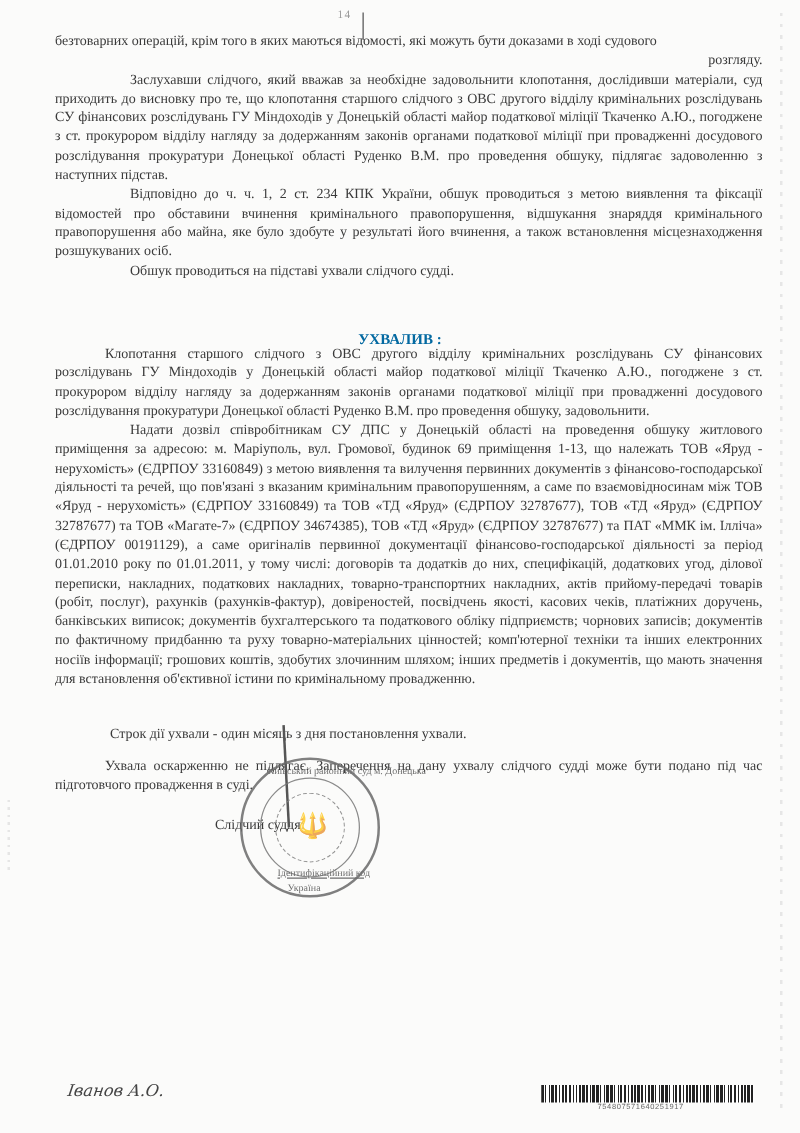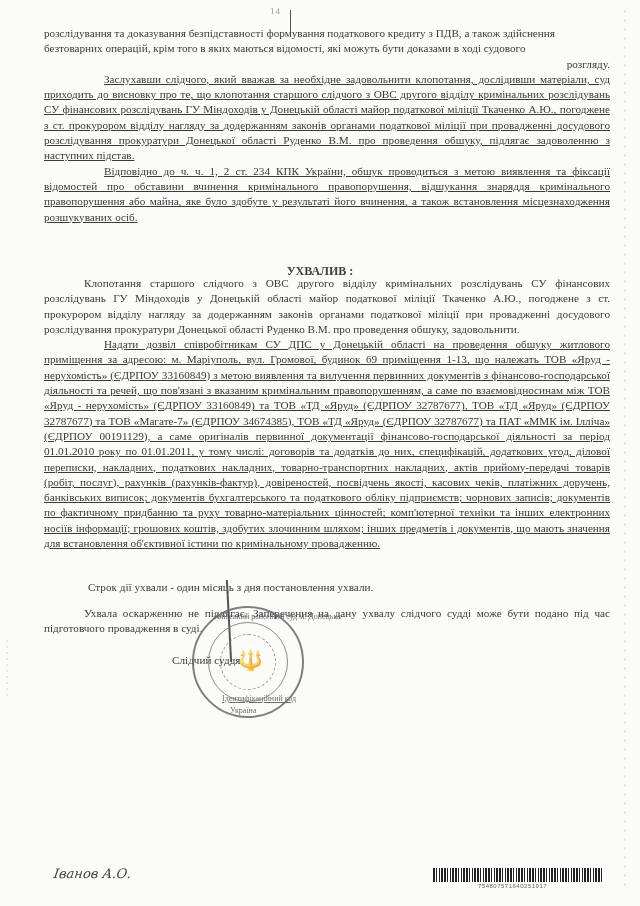--- a/index.html
+++ b/index.html
@@ -28,24 +28,24 @@
   .top-mark-line {
     position: absolute; left: 290px; top: 10px; width: 1px; height: 22px; background: #555;
   }
   .text {
     position: absolute; left: 44px; width: 566px;
     font-size: 11.2px; line-height: 15.3px;
     text-align: justify;
   }
   .para { margin: 0; text-indent: 0; }
   .indent { text-indent: 40px; }
-  .indent-lg { text-indent: 60px; text-decoration: underline; }
+  .indent-lg { text-indent: 60px; }
   .heading {
     position: absolute; left: 0; width: 640px; text-align: center;
-    top: 264px; font-weight: bold; font-size: 12px; color: #404040;
+    top: 264px; font-weight: bold; font-size: 12px; color: #0369a1;
   }
   .block1 { top: 26px; }
   .block2 { top: 284px; }
   .line { display: block; }
   .sig-label {
     position: absolute; left: 132px; top: 654px; font-size: 11.2px; margin-left: 40px;
   }
   .appeal {
     position: absolute; left: 44px; top: 603px; width: 566px;
     font-size: 11.2px; line-height: 15.3px; text-align: justify;
@@ -95,26 +95,26 @@
 
 <div class="page">
   <div class="scan-edge"></div>
   <div class="scan-edge-left"></div>
 
   <div class="top-mark">14</div>
   <div class="top-mark-line"></div>
 
   <div class="text block1">
     <p class="para">
-      <span class="line">розслідування та доказування безпідставності формування податкового кредиту з ПДВ, а також здійснення</span>
       <span class="line">безтоварних операцій, крім того в яких маються відомості, які можуть бути доказами в ході судового</span>
       <span class="line" style="text-align:right">розгляду.</span>
     </p>
     <p class="para indent-lg">Заслухавши слідчого, який вважав за необхідне задовольнити клопотання, дослідивши матеріали, суд приходить до висновку про те, що клопотання старшого слідчого з ОВС другого відділу кримінальних розслідувань СУ фінансових розслідувань ГУ Міндоходів у Донецькій області майор податкової міліції Ткаченко А.Ю., погоджене з ст. прокурором відділу нагляду за додержанням законів органами податкової міліції при провадженні досудового розслідування прокуратури Донецької області Руденко В.М. про проведення обшуку, підлягає задоволенню з наступних підстав.</p>
     <p class="para indent-lg">Відповідно до ч. ч. 1, 2 ст. 234 КПК України, обшук проводиться з метою виявлення та фіксації відомостей про обставини вчинення кримінального правопорушення, відшукання знаряддя кримінального правопорушення або майна, яке було здобуте у результаті його вчинення, а також встановлення місцезнаходження розшукуваних осіб.</p>
+    <p class="para indent-lg">Обшук проводиться на підставі ухвали слідчого судді.</p>
   </div>
 
   <div class="heading">УХВАЛИВ :</div>
 
   <div class="text block2" style="top:276px">
     <p class="para indent">Клопотання старшого слідчого з ОВС другого відділу кримінальних розслідувань СУ фінансових розслідувань ГУ Міндоходів у Донецькій області майор податкової міліції Ткаченко А.Ю., погоджене з ст. прокурором відділу нагляду за додержанням законів органами податкової міліції при провадженні досудового розслідування прокуратури Донецької області Руденко В.М. про проведення обшуку, задовольнити.</p>
     <p class="para indent-lg">Надати дозвіл співробітникам СУ ДПС у Донецькій області на проведення обшуку житлового приміщення за адресою: м. Маріуполь, вул. Громової, будинок 69 приміщення 1-13, що належать ТОВ «Яруд - нерухомість» (ЄДРПОУ 33160849) з метою виявлення та вилучення первинних документів з фінансово-господарської діяльності та речей, що пов'язані з вказаним кримінальним правопорушенням, а саме по взаємовідносинам між ТОВ «Яруд - нерухомість» (ЄДРПОУ 33160849) та ТОВ «ТД «Яруд» (ЄДРПОУ 32787677), ТОВ «ТД «Яруд» (ЄДРПОУ 32787677) та ТОВ «Магате-7» (ЄДРПОУ 34674385), ТОВ «ТД «Яруд» (ЄДРПОУ 32787677) та ПАТ «ММК ім. Ілліча» (ЄДРПОУ 00191129), а саме оригіналів первинної документації фінансово-господарської діяльності за період 01.01.2010 року по 01.01.2011, у тому числі: договорів та додатків до них, специфікацій, додаткових угод, ділової переписки, накладних, податкових накладних, товарно-транспортних накладних, актів прийому-передачі товарів (робіт, послуг), рахунків (рахунків-фактур), довіреностей, посвідчень якості, касових чеків, платіжних доручень, банківських виписок; документів бухгалтерського та податкового обліку підприємств; чорнових записів; документів по фактичному придбанню та руху товарно-матеріальних цінностей; комп'ютерної техніки та інших електронних носіїв інформації; грошових коштів, здобутих злочинним шляхом; інших предметів і документів, що мають значення для встановлення об'єктивної істини по кримінальному провадженню.</p>
   </div>
 
   <div class="text" style="top:580px;left:88px;width:520px;">Строк дії ухвали - один місяць з дня постановлення ухвали.</div>

